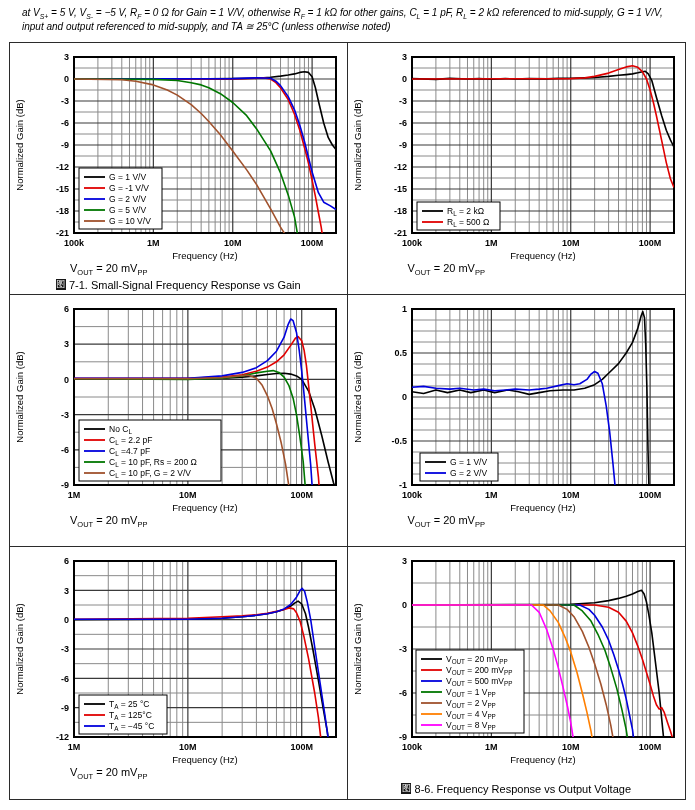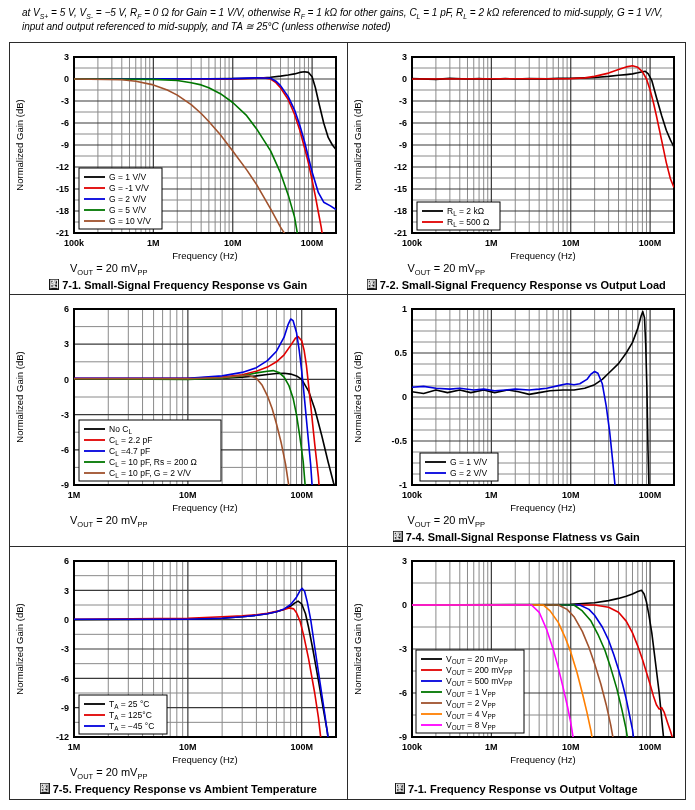--- a/index.html
+++ b/index.html
@@ -6,21 +6,21 @@
   body{width:695px;height:810px;font-family:"Liberation Sans",sans-serif;color:#000;position:relative;}
   sub{font-size:68%;line-height:0;}
   .hdr{padding:6px 10px 4px 22px;font-size:10px;line-height:1.38;letter-spacing:0;font-style:italic;}
   .grid{margin:4px 9px 0 9px;border:1px solid #2b2b2b;display:grid;grid-template-columns:1fr 1fr;}
   .cell{height:252px;box-sizing:border-box;padding-top:5px;overflow:hidden;}
   .cell:nth-child(odd){border-right:1px solid #2b2b2b;}
   .cell:nth-child(-n+4){border-bottom:1px solid #2b2b2b;}
   .chart{height:214px;}
   svg text{font-family:"Liberation Sans",sans-serif;fill:#000;}
   .cond{margin-left:60px;width:268px;text-align:left;font-size:11px;height:15px;}
-  .figtitle{text-align:center;font-size:11px;font-weight:bold;margin-top:2px;white-space:nowrap;}
+  .figtitle{text-align:center;font-size:11px;font-weight:normal;margin-top:2px;white-space:nowrap;}
   .figglyph{display:inline-block;background:#161616;color:#f2f2f2;font-size:9px;line-height:11px;height:11px;min-width:10px;overflow:hidden;vertical-align:-1px;text-align:center;}
 </style>
 </head>
 <body>
 
 <div class="hdr"><span>at V</span><sub>S+</sub><span> = 5 V, V</span><sub>S-</sub><span> = −5 V, R</span><sub>F</sub><span> = 0 Ω for Gain = 1 V/V, otherwise R</span><sub>F</sub><span> = 1 kΩ for other gains, C</span><sub>L</sub><span> = 1 pF, R</span><sub>L</sub><span> = 2 kΩ referenced to mid-supply, G = 1 V/V, input and output referenced to mid-supply, and TA ≅ 25°C (unless otherwise noted)</span></div>
 
 <div class="grid">
   <div class="cell">
     <div class="chart"><svg width="334" height="214" viewBox="0 0 334 214">
@@ -178,21 +178,20 @@
             <path d="M64.0 30.6 L87.9 31.4 L101.9 30.4 L119.5 31.0 L131.1 30.6 L143.4 31.2 L157.3 30.6 L167.3 31.0 L181.2 30.6 L198.8 30.9 L210.4 30.4 L222.7 30.3 L236.7 29.9 L246.6 29.5 L260.6 28.4 L270.5 27.3 L278.2 26.6 L284.5 25.9 L289.8 24.8 L294.4 23.7 L297.3 23.3 L300.3 25.9 L303.8 32.5 L308.4 49.3 L313.7 67.7 L318.3 82.3 L322.4 91.9 L324.2 95.5 L326.0 99.2" fill="none" stroke="#000000" stroke-width="1.6" stroke-linejoin="round"></path>
             <path d="M64.0 31.0 L222.7 30.6 L236.7 29.9 L246.6 28.4 L260.6 25.1 L270.5 21.5 L278.2 18.9 L284.5 17.8 L289.8 19.3 L294.4 23.7 L298.5 31.0 L302.1 42.0 L305.4 54.5 L308.4 67.7 L313.7 92.6 L318.3 114.6 L322.4 130.7 L326.0 139.5" fill="none" stroke="#e00000" stroke-width="1.6" stroke-linejoin="round"></path>
           </g>
           <rect x="69" y="154" width="83" height="28" fill="#fff" stroke="#000" stroke-width="1"></rect>
           <line x1="74" y1="163" x2="95" y2="163" stroke="#000000" stroke-width="1.8"></line>
           <text x="99" y="166" font-size="8.5"><tspan>R</tspan><tspan dy="2" font-size="6.3">L</tspan><tspan dy="-2"> = 2 kΩ</tspan></text>
           <line x1="74" y1="174" x2="95" y2="174" stroke="#e00000" stroke-width="1.8"></line>
           <text x="99" y="177" font-size="8.5"><tspan>R</tspan><tspan dy="2" font-size="6.3">L</tspan><tspan dy="-2"> = 500 Ω</tspan></text>
         </svg></div>
     <div class="cond"><span>V</span><sub>OUT</sub><span> = 20 mV</span><sub>PP</sub></div>
-    <div class="figtitle"><span class="figglyph">图</span> <span>7-2. Small-Signal Frequency Response vs Output Load</span></div>
   </div>
   <div class="cell">
     <div class="chart"><svg width="334" height="214" viewBox="0 0 334 214">
           <defs>
             <clipPath id="clip7-3">
               <rect x="64" y="9" width="262" height="176"></rect>
             </clipPath>
           </defs>
           <line x1="98.27589340972695" y1="9" x2="98.27589340972695" y2="185" stroke="#8a8a8a" stroke-width="1"></line>
           <line x1="118.32600573313263" y1="9" x2="118.32600573313263" y2="185" stroke="#8a8a8a" stroke-width="1"></line>
@@ -319,21 +318,20 @@
             <path d="M64.0 91.7 L75.6 93.5 L87.9 90.0 L99.5 92.6 L111.8 90.0 L122.8 92.6 L135.7 90.0 L146.7 92.6 L159.6 90.0 L170.5 91.7 L181.2 94.4 L191.2 92.6 L202.1 90.8 L215.0 90.0 L226.0 90.0 L236.7 88.2 L246.6 84.7 L254.3 79.4 L260.6 73.2 L270.5 63.6 L278.2 53.0 L284.5 42.4 L289.8 28.4 L293.1 16.0 L294.8 11.6 L296.5 17.8 L297.7 44.2 L298.9 88.2 L300.0 149.8 L301.1 193.8" fill="none" stroke="#000000" stroke-width="1.6" stroke-linejoin="round"></path>
             <path d="M64.0 87.3 L75.6 86.4 L87.9 88.2 L101.9 89.1 L111.8 88.2 L125.8 90.0 L135.7 89.1 L146.7 90.8 L157.3 90.0 L167.3 89.1 L181.2 90.0 L191.2 89.1 L198.8 88.2 L210.4 85.6 L219.1 83.8 L226.0 84.7 L231.8 83.8 L238.9 79.4 L243.0 74.1 L246.6 71.5 L249.9 73.2 L254.3 83.8 L258.2 105.8 L261.7 132.2 L264.9 163.0 L267.8 193.8" fill="none" stroke="#0000dd" stroke-width="1.6" stroke-linejoin="round"></path>
           </g>
           <rect x="72" y="153" width="78" height="28" fill="#fff" stroke="#000" stroke-width="1"></rect>
           <line x1="77" y1="162" x2="98" y2="162" stroke="#000000" stroke-width="1.8"></line>
           <text x="102" y="165" font-size="8.5"><tspan>G = 1 V/V</tspan></text>
           <line x1="77" y1="173" x2="98" y2="173" stroke="#0000dd" stroke-width="1.8"></line>
           <text x="102" y="176" font-size="8.5"><tspan>G = 2 V/V</tspan></text>
         </svg></div>
     <div class="cond"><span>V</span><sub>OUT</sub><span> = 20 mV</span><sub>PP</sub></div>
-    <div class="figtitle"><span class="figglyph">图</span> <span>7-4. Small-Signal Response Flatness vs Gain</span></div>
   </div>
   <div class="cell">
     <div class="chart"><svg width="334" height="214" viewBox="0 0 334 214">
           <defs>
             <clipPath id="clip7-5">
               <rect x="64" y="9" width="262" height="176"></rect>
             </clipPath>
           </defs>
           <line x1="98.27589340972695" y1="9" x2="98.27589340972695" y2="185" stroke="#8a8a8a" stroke-width="1"></line>
           <line x1="118.32600573313263" y1="9" x2="118.32600573313263" y2="185" stroke="#8a8a8a" stroke-width="1"></line>
@@ -384,21 +382,20 @@
           </g>
           <rect x="69" y="143" width="88" height="39" fill="#fff" stroke="#000" stroke-width="1"></rect>
           <line x1="74" y1="152" x2="95" y2="152" stroke="#000000" stroke-width="1.8"></line>
           <text x="99" y="155" font-size="8.5"><tspan>T</tspan><tspan dy="2" font-size="6.3">A</tspan><tspan dy="-2"> = 25 °C</tspan></text>
           <line x1="74" y1="163" x2="95" y2="163" stroke="#e00000" stroke-width="1.8"></line>
           <text x="99" y="166" font-size="8.5"><tspan>T</tspan><tspan dy="2" font-size="6.3">A</tspan><tspan dy="-2"> = 125°C</tspan></text>
           <line x1="74" y1="174" x2="95" y2="174" stroke="#0000dd" stroke-width="1.8"></line>
           <text x="99" y="177" font-size="8.5"><tspan>T</tspan><tspan dy="2" font-size="6.3">A</tspan><tspan dy="-2"> = −45 °C</tspan></text>
         </svg></div>
     <div class="cond"><span>V</span><sub>OUT</sub><span> = 20 mV</span><sub>PP</sub></div>
-    <div class="figtitle"><span class="figglyph">图</span> <span>7-5. Frequency Response vs Ambient Temperature</span></div>
   </div>
   <div class="cell">
     <div class="chart"><svg width="334" height="214" viewBox="0 0 334 214">
           <defs>
             <clipPath id="clip7-6">
               <rect x="64" y="9" width="262" height="176"></rect>
             </clipPath>
           </defs>
           <line x1="87.89249990686587" y1="9" x2="87.89249990686587" y2="185" stroke="#8a8a8a" stroke-width="1"></line>
           <line x1="101.8687164008661" y1="9" x2="101.8687164008661" y2="185" stroke="#8a8a8a" stroke-width="1"></line>
@@ -465,15 +462,15 @@
           <line x1="73" y1="140" x2="94" y2="140" stroke="#007700" stroke-width="1.8"></line>
           <text x="98" y="143" font-size="8.5"><tspan>V</tspan><tspan dy="2" font-size="6.3">OUT</tspan><tspan dy="-2"> = 1 V</tspan><tspan dy="2" font-size="6.3">PP</tspan></text>
           <line x1="73" y1="151" x2="94" y2="151" stroke="#a0522d" stroke-width="1.8"></line>
           <text x="98" y="154" font-size="8.5"><tspan>V</tspan><tspan dy="2" font-size="6.3">OUT</tspan><tspan dy="-2"> = 2 V</tspan><tspan dy="2" font-size="6.3">PP</tspan></text>
           <line x1="73" y1="162" x2="94" y2="162" stroke="#ff7f00" stroke-width="1.8"></line>
           <text x="98" y="165" font-size="8.5"><tspan>V</tspan><tspan dy="2" font-size="6.3">OUT</tspan><tspan dy="-2"> = 4 V</tspan><tspan dy="2" font-size="6.3">PP</tspan></text>
           <line x1="73" y1="173" x2="94" y2="173" stroke="#ff00ff" stroke-width="1.8"></line>
           <text x="98" y="176" font-size="8.5"><tspan>V</tspan><tspan dy="2" font-size="6.3">OUT</tspan><tspan dy="-2"> = 8 V</tspan><tspan dy="2" font-size="6.3">PP</tspan></text>
         </svg></div>
     <div class="cond"></div>
-    <div class="figtitle"><span class="figglyph">图</span> <span>7-1. Frequency Response vs Output Voltage</span></div>
+    <div class="figtitle"><span class="figglyph">图</span> <span>8-6. Frequency Response vs Output Voltage</span></div>
   </div>
 </div>
 
 </body></html>

